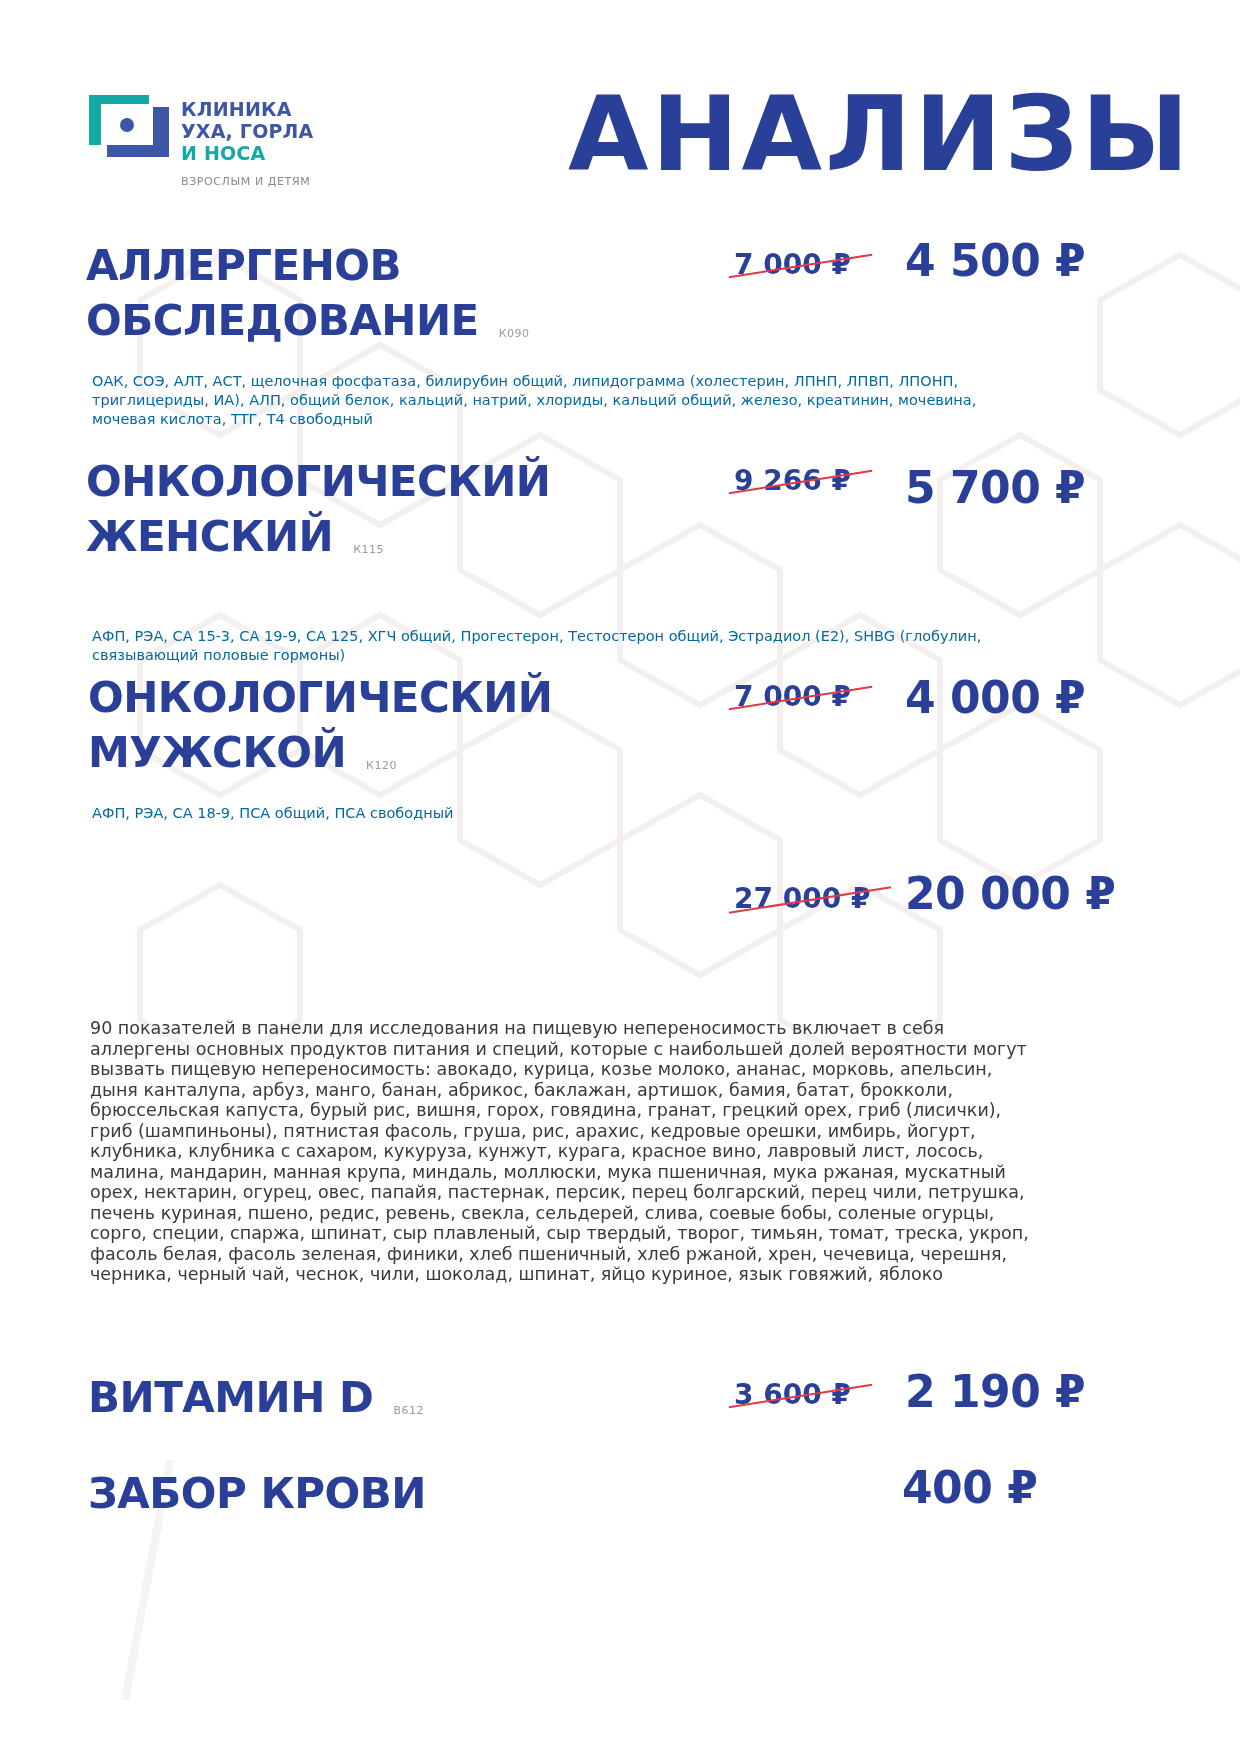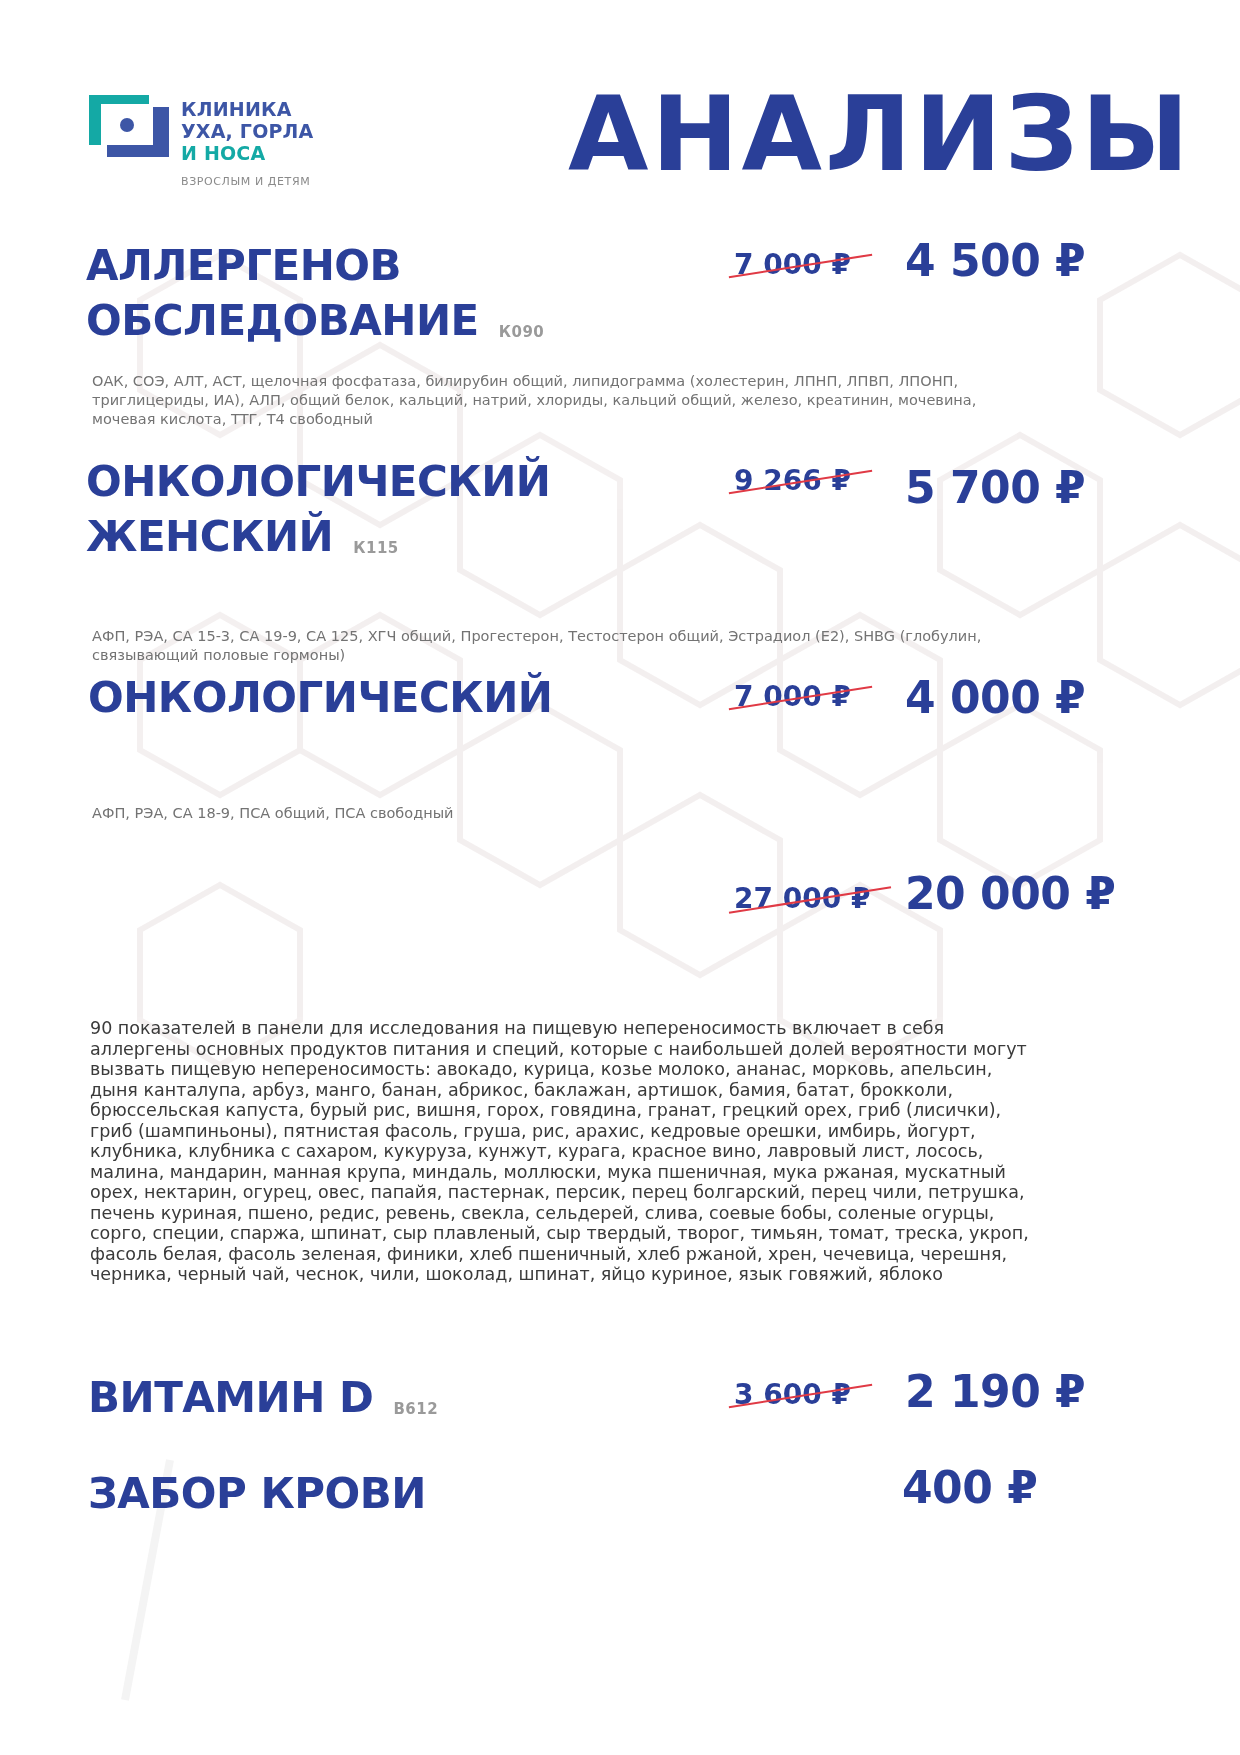--- a/index.html
+++ b/index.html
@@ -18,30 +18,30 @@
   .logo-text .l2 { color:#3d56a6; }
   .logo-text .l3 { color:#14a9a5; }
   .logo-sub { position:absolute; left:92px; top:80px; font-size:11px; color:#8a8a8a; letter-spacing:0.6px; }
   
   .page-title {
     left:568px; top:82px; font-size:104px; font-weight:bold; color:#2a3f98;
     letter-spacing:3px; line-height:1; font-family:"DejaVu Sans", sans-serif;
   }
   
   .sec-title { font-weight:bold; color:#2a3f98; font-size:42px; line-height:55px; letter-spacing:-0.5px; }
-  .code { font-size:15px; color:#9a9a9a; font-weight:bold; letter-spacing:0.5px; margin-left:20px; vertical-align:-2px; }
+  .code { font-size:11px; color:#9a9a9a; font-weight:normal; letter-spacing:0.5px; margin-left:20px; vertical-align:-2px; }
   .old-price {
     position:absolute; font-weight:bold; color:#2a3f98; font-size:28px; white-space:nowrap;
   }
   .old-price .strike {
     position:absolute; left:-6px; right:-22px; top:50%; height:2px; background:#e03a45;
     transform:rotate(-9deg); transform-origin:center;
   }
   .new-price { position:absolute; font-weight:bold; color:#2a3f98; font-size:44px; white-space:nowrap; letter-spacing:-0.5px; }
-  .desc { font-size:14.5px; color:#737373; line-height:19px; }
+  .desc { font-size:14.5px; color:#0369a1; line-height:19px; }
   .desc-big { font-size:17.5px; color:#3a3a3a; line-height:20.5px; }
 </style>
 </head>
 <body>
 
 <svg class="bg-hex" width="1240" height="1755" viewBox="0 0 1240 1755">
   <g fill="none" stroke="#f1ecec" stroke-width="6" opacity="0.8">
     <polygon points="140,300 220,255 300,300 300,390 220,435 140,390"></polygon>
     <polygon points="300,390 380,345 460,390 460,480 380,525 300,480"></polygon>
     <polygon points="460,480 540,435 620,480 620,570 540,615 460,570"></polygon>
@@ -98,20 +98,21 @@
 </div>
 <div class="old-price layer" style="left:734px; top:464px;">
   <span>9 266 ₽</span><span class="strike"></span>
 </div>
 <div class="new-price layer" style="left:905px; top:450px;margin-top:12px;">5 700 ₽</div>
 <div class="layer desc" style="left:92px; top:597px; width:940px;margin-top:30px;">АФП, РЭА, СА 15-3, СА 19-9, СА 125, ХГЧ общий, Прогестерон, Тестостерон общий, Эстрадиол (Е2), SHBG (глобулин, связывающий половые гормоны)</div>
 
 <div class="layer" style="left:88px; top:670px;">
   <div class="sec-title">
     <div>ОНКОЛОГИЧЕСКИЙ</div>
+    <div><span>МУЖСКОЙ</span><span class="code">К120</span></div>
   </div>
 </div>
 <div class="old-price layer" style="left:734px; top:680px;">
   <span>7 000 ₽</span><span class="strike"></span>
 </div>
 <div class="new-price layer" style="left:905px; top:672px;">4 000 ₽</div>
 <div class="layer desc" style="left:92px; top:804px; width:940px;">АФП, РЭА, СА 18-9, ПСА общий, ПСА свободный</div>
 
 <div class="layer" style="left:88px; top:872px;">
   <div class="sec-title">

